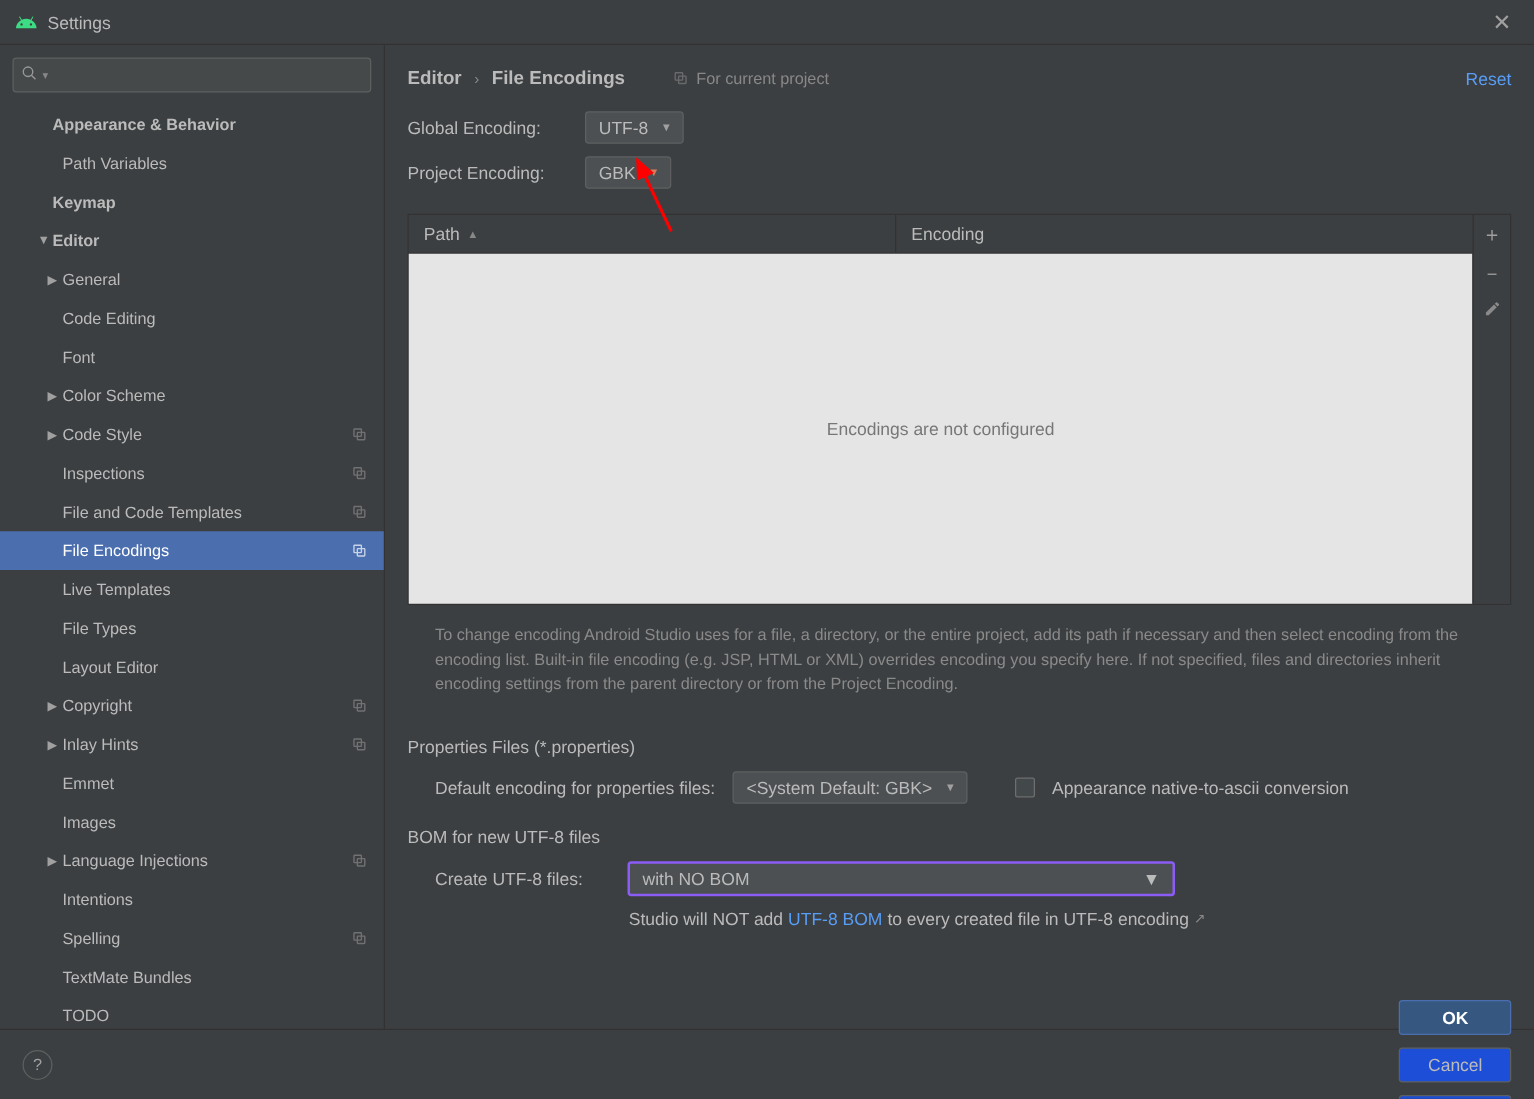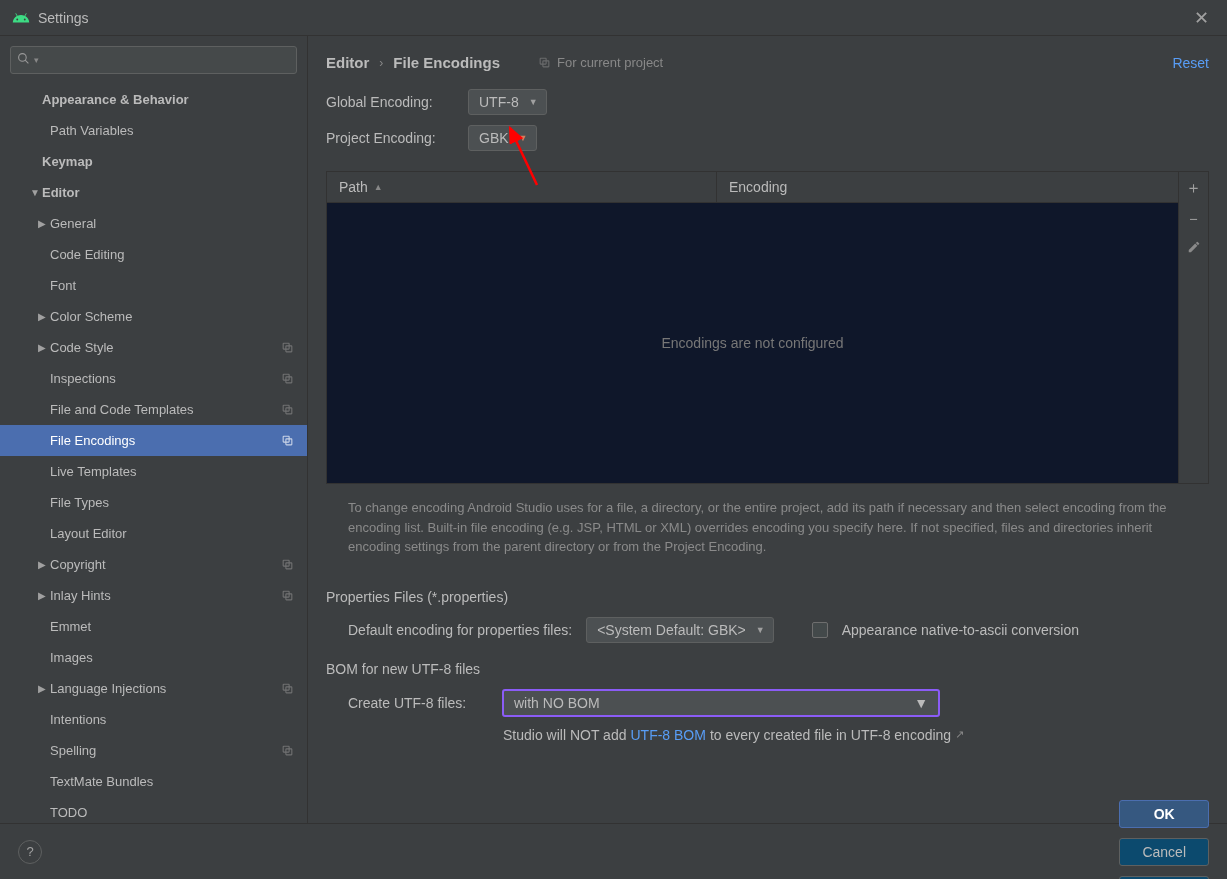--- a/index.html
+++ b/index.html
@@ -51,39 +51,39 @@
   .dropdown .dd-arrow { font-size: 9px; color: #a0a0a0; }
   .dropdown.annot .dd-arrow { color: #d67b5c; }
   
   .table-area { display: flex; margin-top: 10px; border: 1px solid #323232; }
   .table-main { flex: 1; }
   .table-header { display: flex; background: #3c3f41; border-bottom: 1px solid #323232; }
   .th { padding: 7px 12px; color: #bbbbbb; font-size: 14px; }
   .th.path { flex: 0 0 390px; border-right: 1px solid #323232; display: flex; align-items: center; gap: 6px; }
   .th.path .sort { font-size: 9px; color: #888; }
   .th.enc { flex: 1; }
-  .table-body { height: 280px; background: #0f172a; display: flex; align-items: center; justify-content: center; color: #777; font-size: 14px; }
+  .table-body { height: 280px; background: #e5e5e5; display: flex; align-items: center; justify-content: center; color: #777; font-size: 14px; }
   .table-tools { width: 30px; background: #3c3f41; border-left: 1px solid #323232; display: flex; flex-direction: column; align-items: center; padding-top: 6px; gap: 10px; }
   .tool-btn { color: #a0a0a0; font-size: 16px; cursor: pointer; }
   
   .help-text { padding: 14px 22px; color: #8a8a8a; font-size: 13px; line-height: 1.5; }
   
   .section-title { font-size: 14px; color: #bbbbbb; margin: 18px 0 12px 0; }
   .sub-row { display: flex; align-items: center; gap: 14px; padding-left: 22px; font-size: 14px; }
   .checkbox { width: 16px; height: 16px; border: 1px solid #6e6e6e; background: #43494a; border-radius: 2px; cursor: pointer; }
   .wide-dropdown { background: #4c5052; border: 2px solid #8b5cf6; border-radius: 3px; height: 28px; display: inline-flex; align-items: center; padding: 0 10px; color: #bbbbbb; cursor: pointer; width: 438px; justify-content: space-between; font-size: 14px; }
   
   .bom-note { padding-left: 177px; margin-top: 10px; color: #bbbbbb; font-size: 14px; display: flex; align-items: center; gap: 4px; }
   .bom-note .link { color: #589df6; cursor: pointer; }
   .bom-note .ext { color: #888; font-size: 11px; }
   
   .footer { height: 56px; border-top: 1px solid #323232; display: flex; align-items: center; padding: 0 18px; }
   .help-btn { width: 24px; height: 24px; border: 1px solid #5e6060; border-radius: 12px; display: flex; align-items: center; justify-content: center; color: #a0a0a0; cursor: pointer; }
   .btns { margin-left: auto; display: flex; gap: 10px; flex-direction: column; }
-  .btn { height: 28px; padding: 0 22px; border-radius: 3px; display: flex; align-items: center; justify-content: center; font-size: 14px; cursor: pointer; border: 1px solid #5e6060; background: #0c4a6e; color: #bbbbbb; }
+  .btn { height: 28px; padding: 0 22px; border-radius: 3px; display: flex; align-items: center; justify-content: center; font-size: 14px; cursor: pointer; border: 1px solid #5e6060; background: #1d4ed8; color: #bbbbbb; }
   .btn.primary { background: #365880; border-color: #4b6eaf; color: #ffffff; font-weight: bold; }
   .btn .underline { text-decoration: underline; }
   
   .red-arrow { position: absolute; pointer-events: none; }
   
 </style>
 </head>
 <body>
 
 <div class="window">

